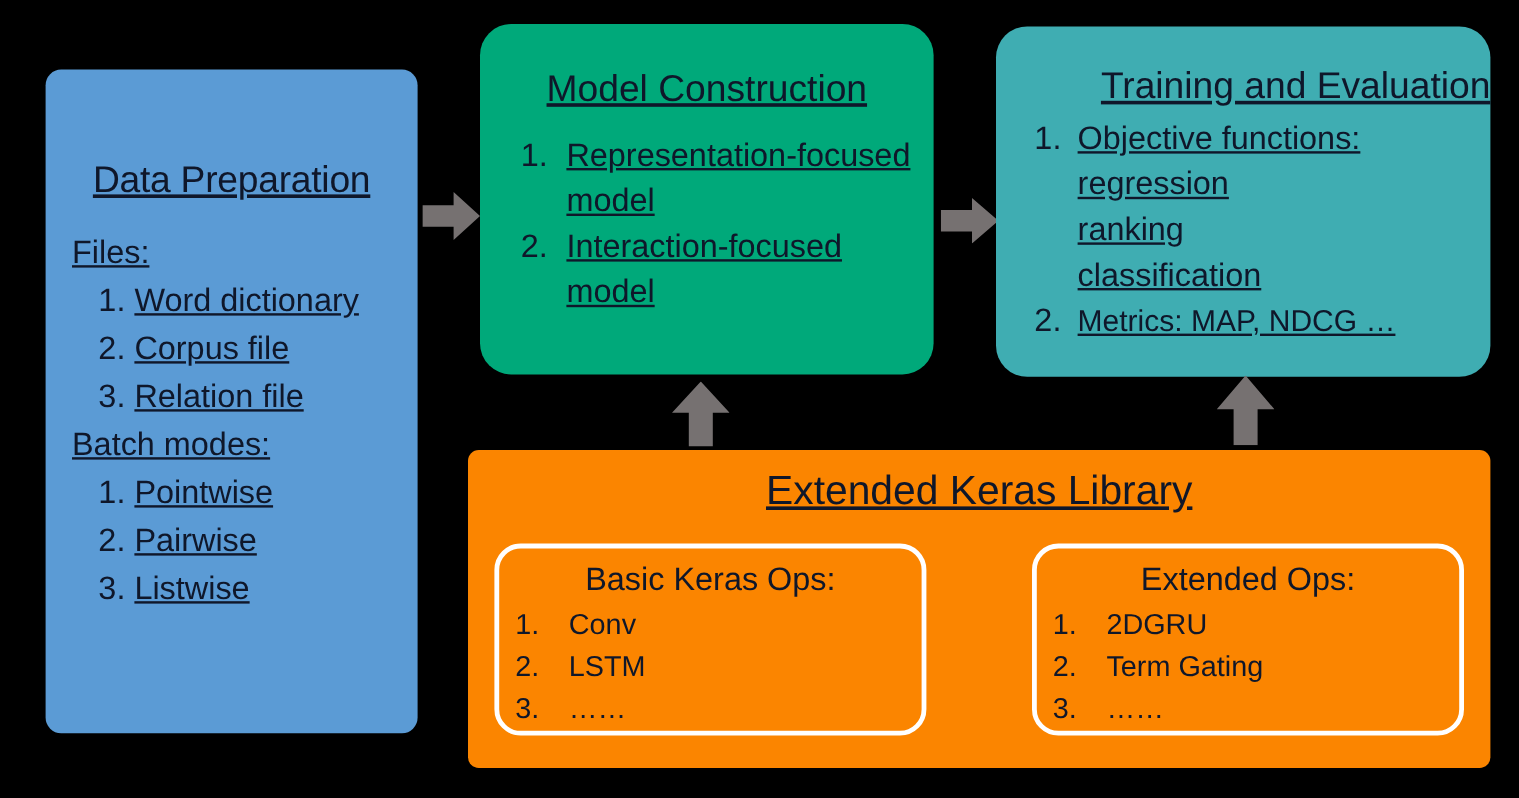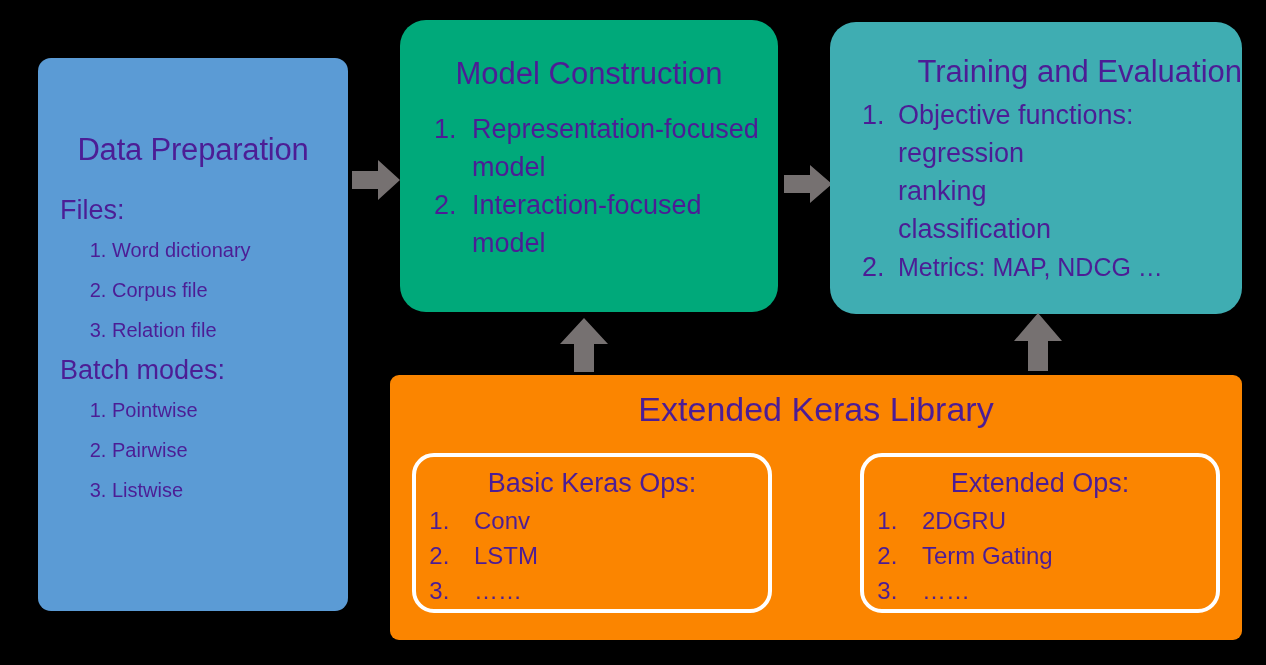--- a/index.html
+++ b/index.html
@@ -14,21 +14,22 @@
     background: #000000;
     overflow: hidden;
     font-family: "Liberation Sans", sans-serif;
     color: #ffffff;
   }
 
   .box {
     position: absolute;
     box-sizing: border-box;
     border-radius: 30px;
-    color: #4c1d95;
+    color: #0f172a;
+    text-decoration: underline;
   }
 
   
   #box-data-prep {
     left: 38px;
     top: 58px;
     width: 310px;
     height: 553px;
     background: #5B9BD5;
     border-radius: 13px;
@@ -47,21 +48,21 @@
     font-size: 27px;
     line-height: 40px;
   }
   #box-data-prep .sec-label { font-size: 27px; }
   #box-data-prep ol {
     margin: 0 0 0 0;
     padding-left: 52px;
     list-style-position: outside;
   }
   #box-data-prep ol li {
-    font-size: 20px;
+    font-size: 27px;
     line-height: 40px;
   }
 
   
   #box-model {
     left: 400px;
     top: 20px;
     width: 378px;
     height: 292px;
     background: #00A97A;

